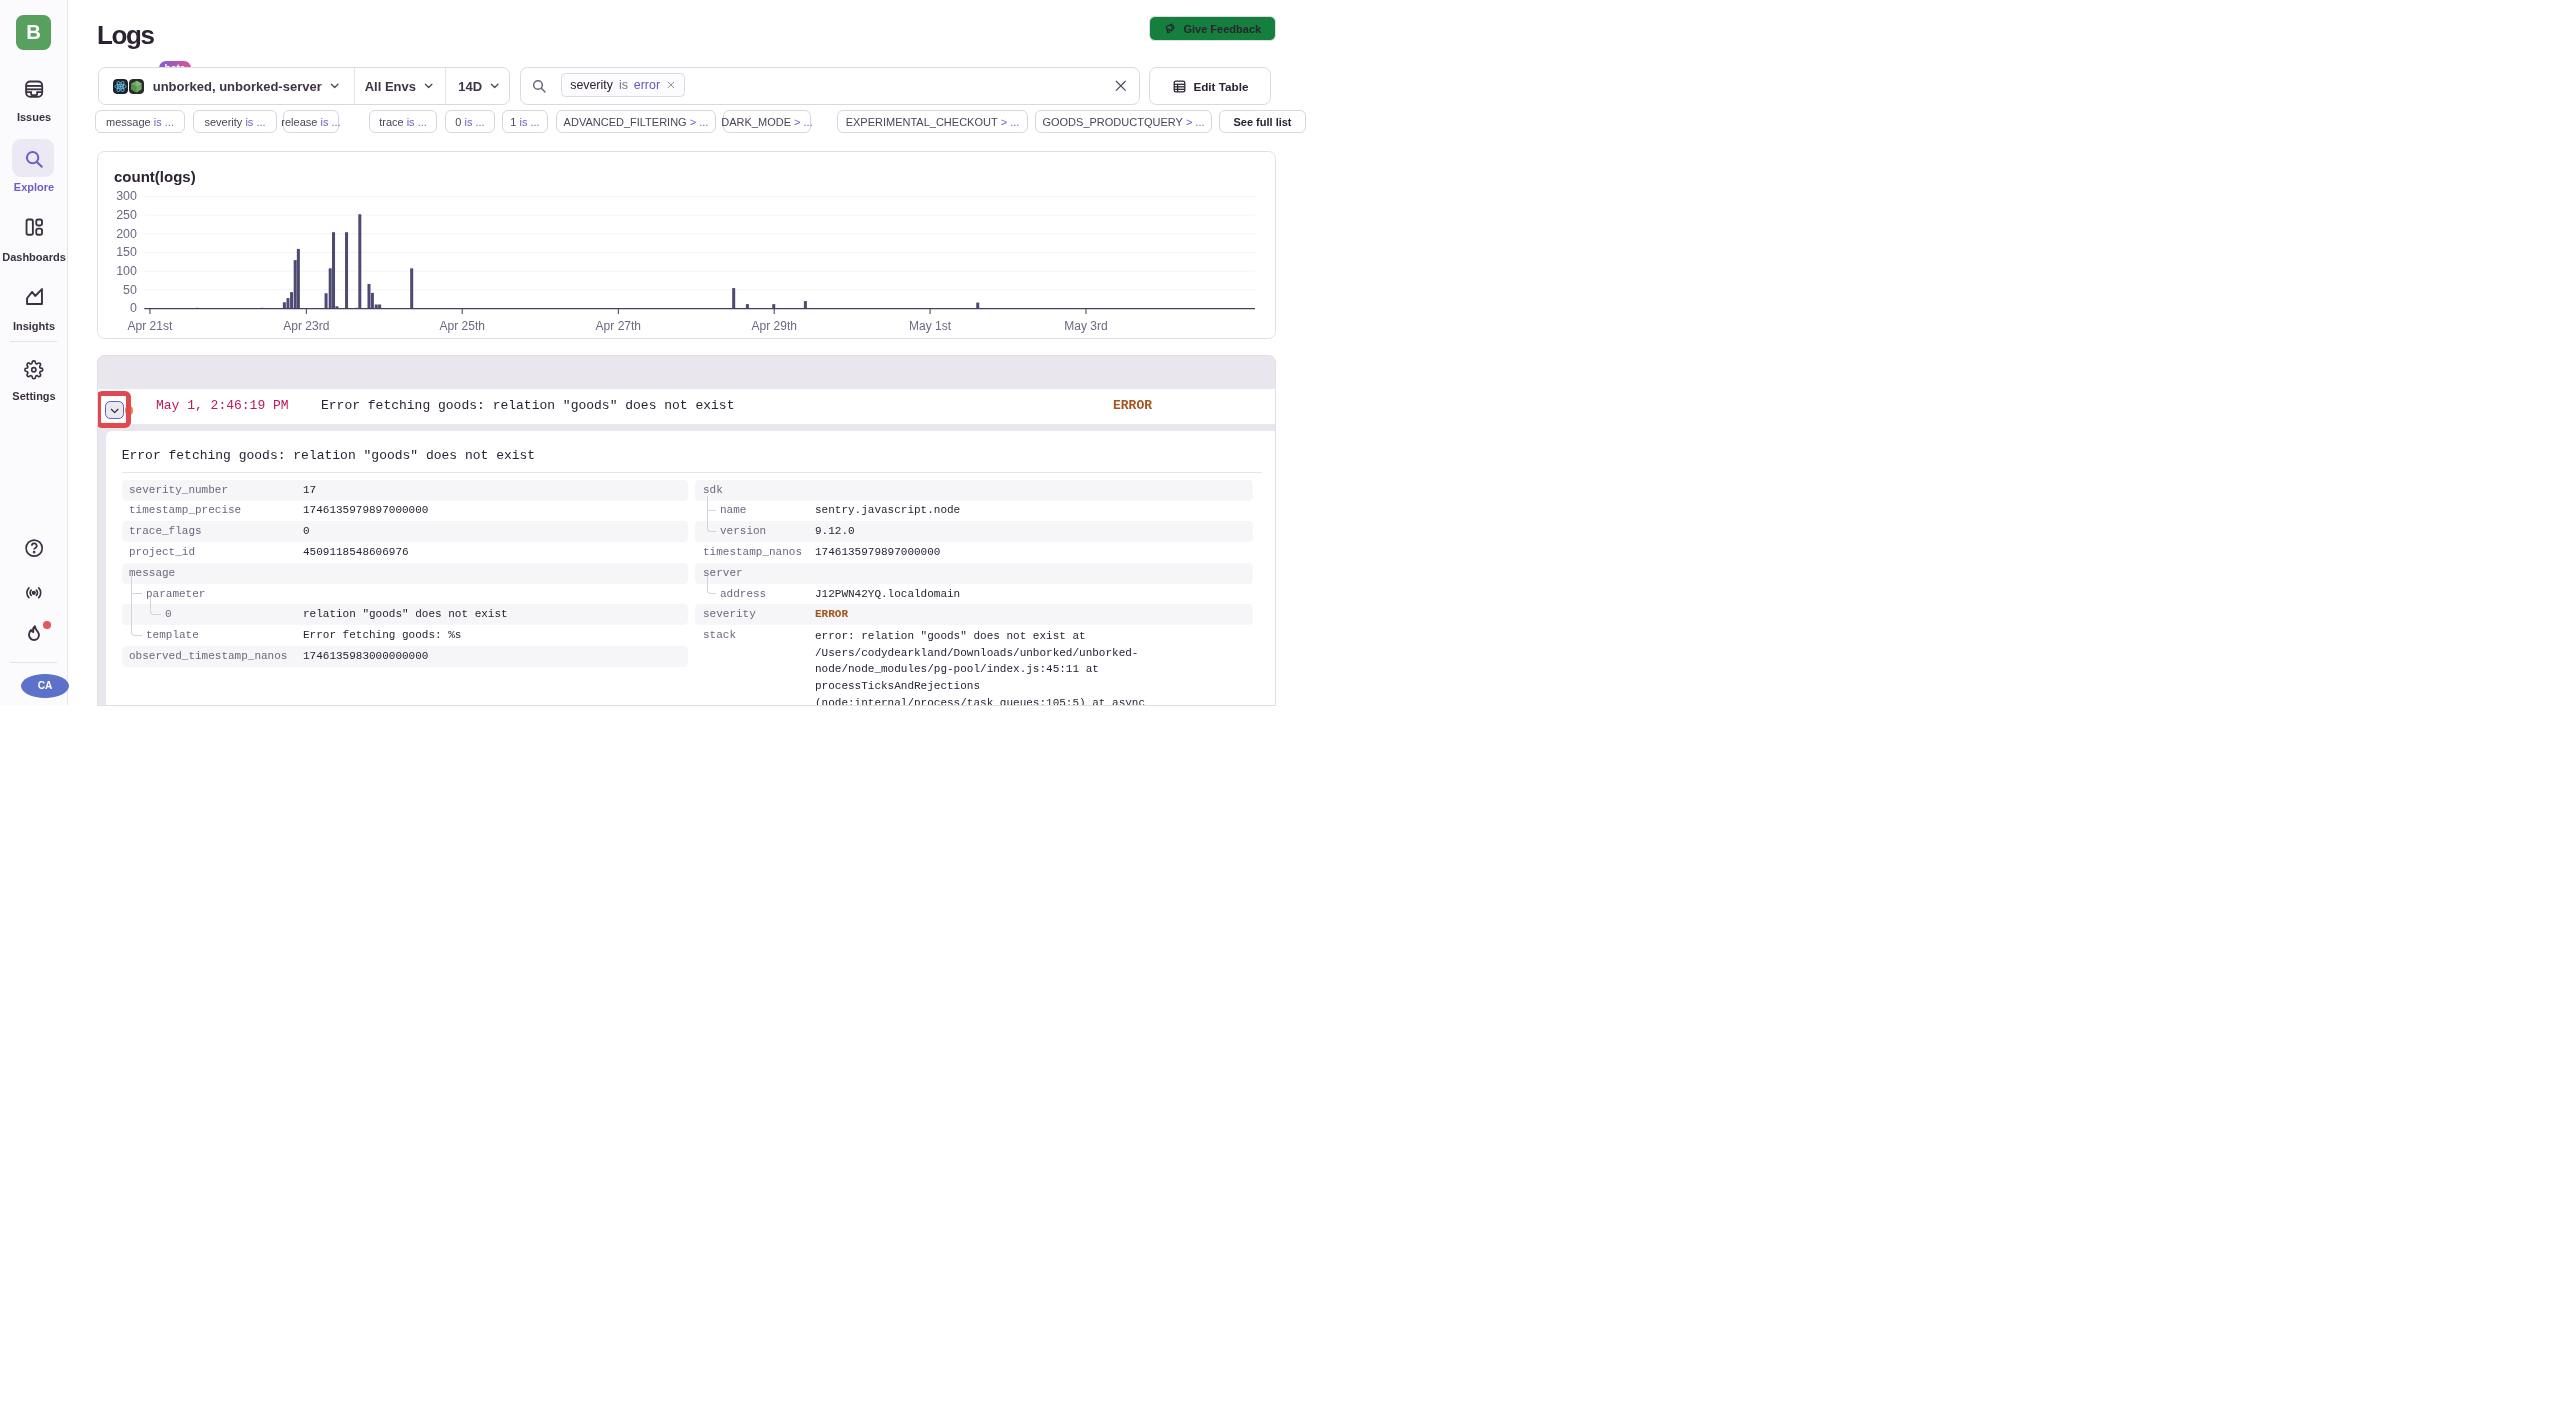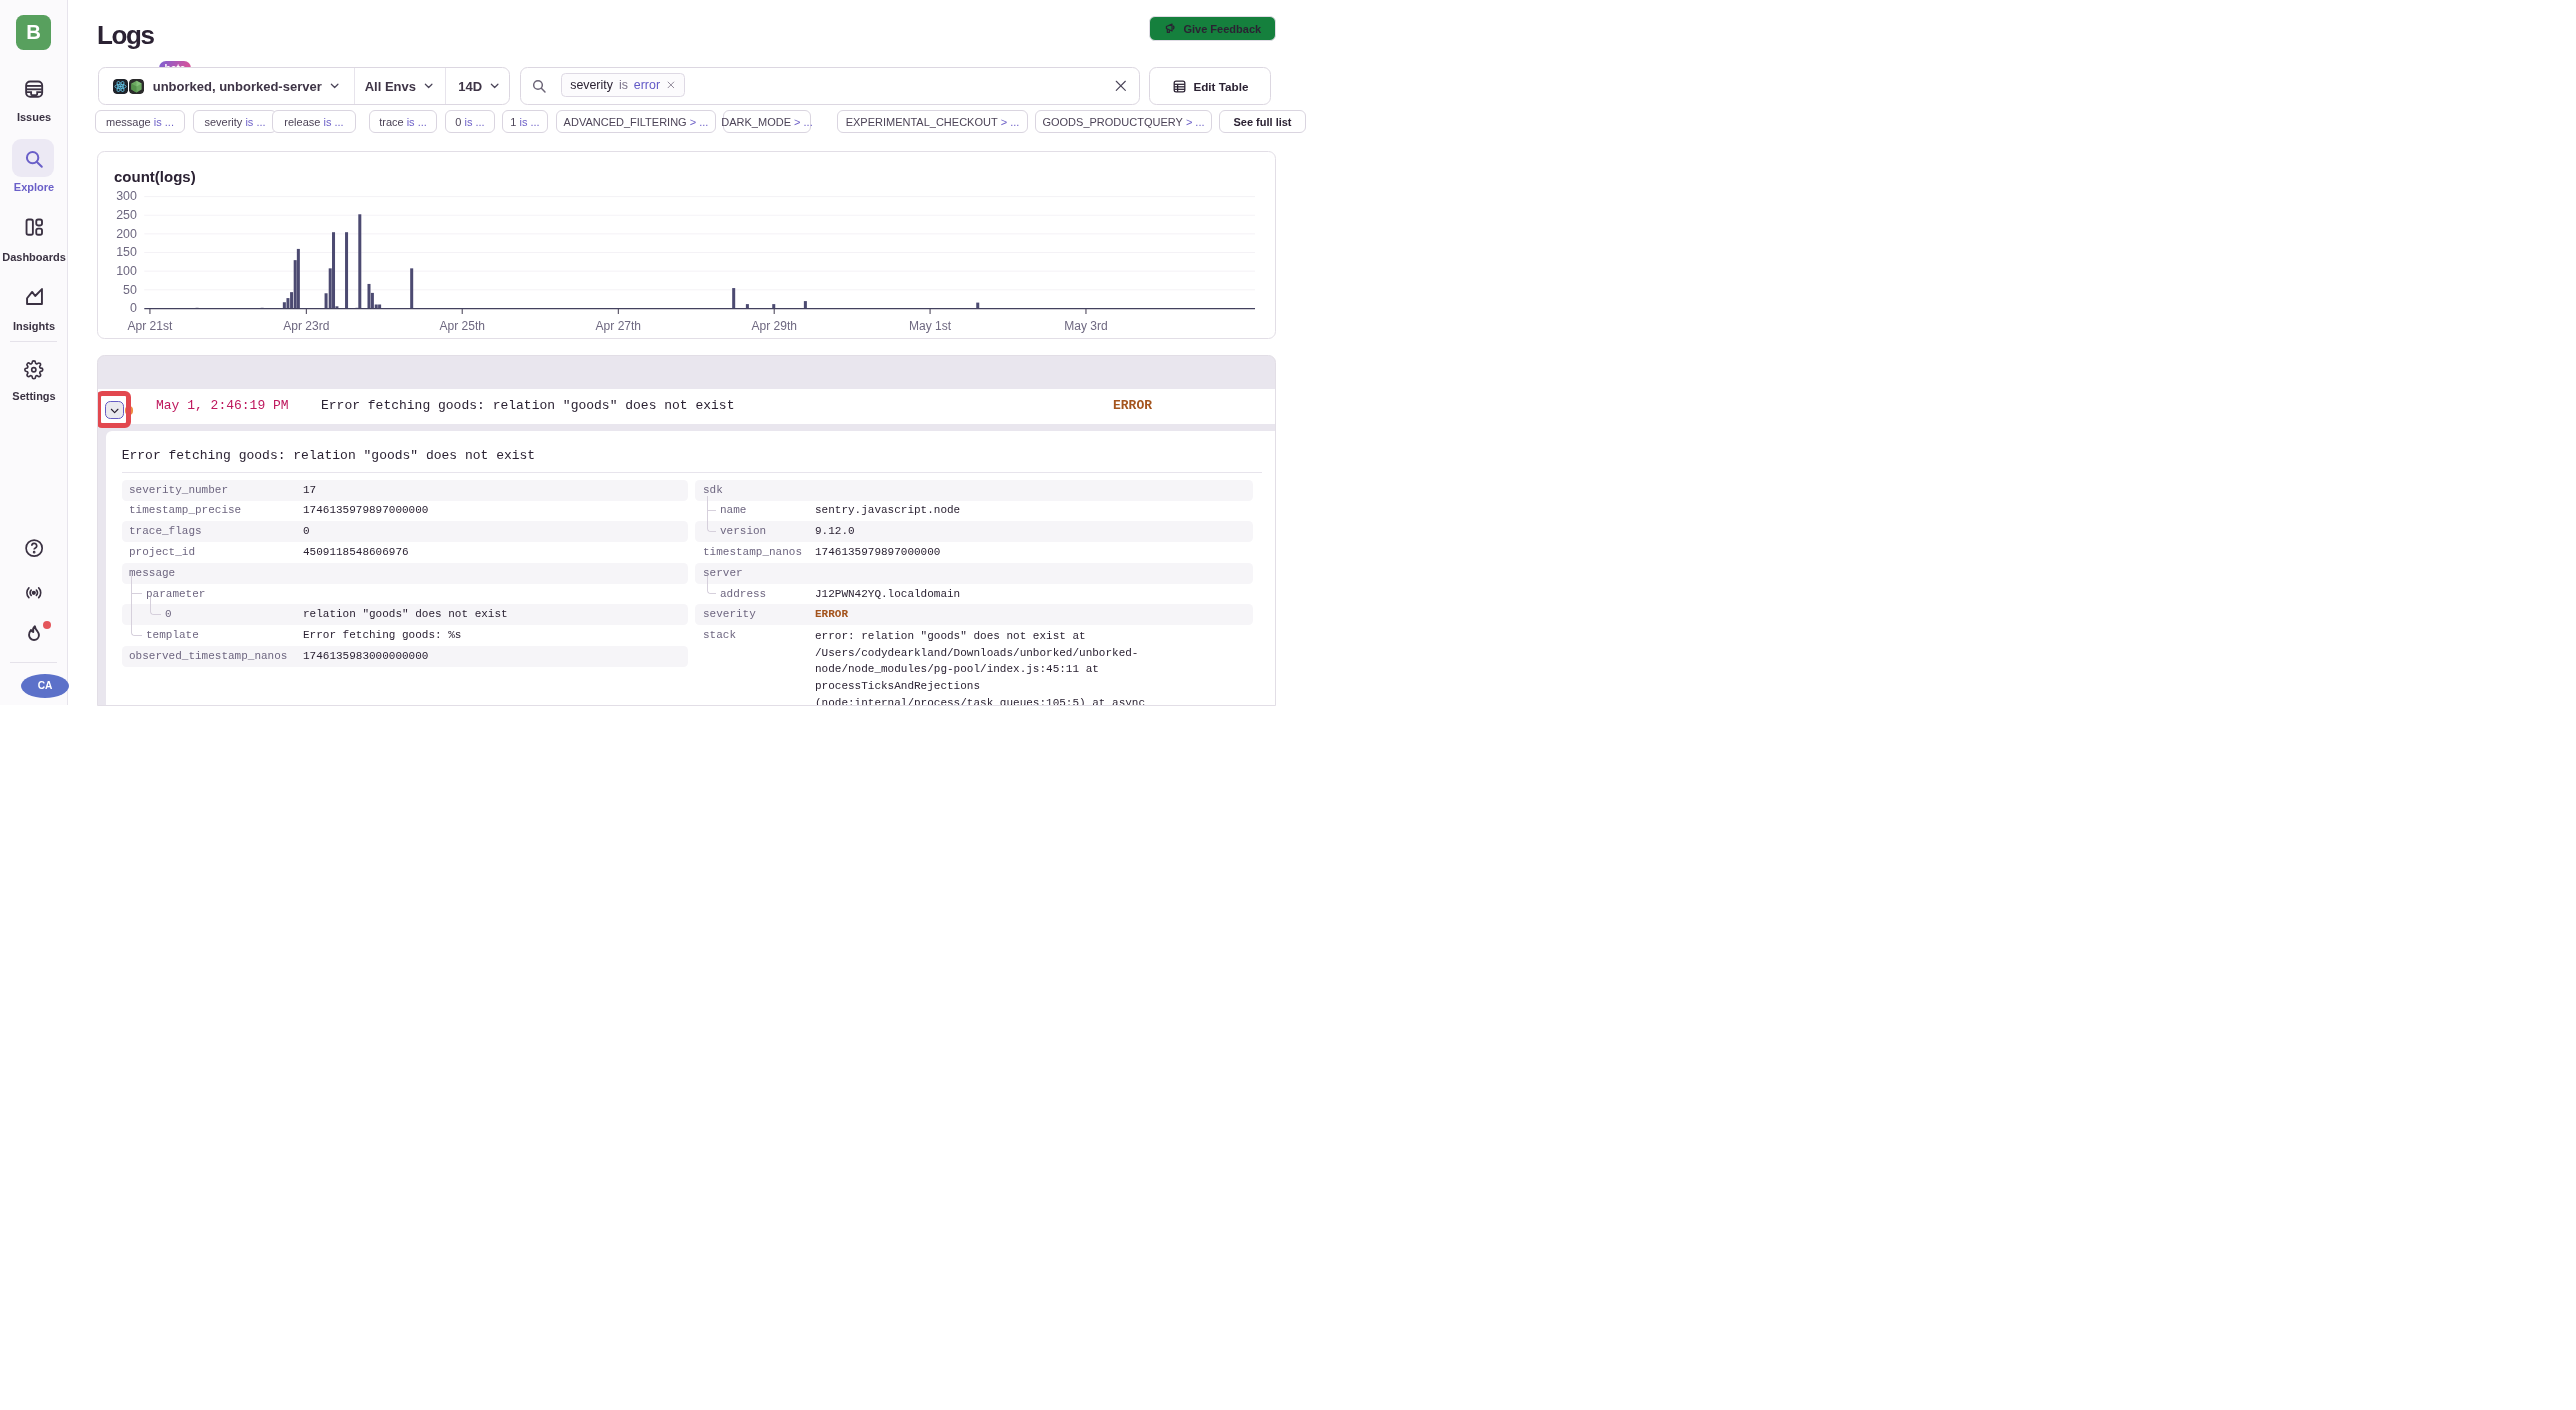--- a/index.html
+++ b/index.html
@@ -210,21 +210,21 @@
 <svg width="15" height="15" viewBox="0 0 24 24" fill="none" stroke="#2B2233" stroke-width="2">
 <rect x="3.5" y="3.5" width="17" height="17" rx="3"></rect>
 <line x1="3.5" y1="8.5" x2="20.5" y2="8.5"></line>
 <line x1="3.5" y1="12.5" x2="20.5" y2="12.5"></line>
 <line x1="3.5" y1="16.5" x2="20.5" y2="16.5"></line>
 <line x1="9" y1="8.5" x2="9" y2="20.5"></line>
 </svg>
 Edit Table</div>
 <div class="chip" style="left:95px; width:90px;">message&nbsp;<span class="p">is ...</span></div>
 <div class="chip" style="left:193px; width:84px;">severity&nbsp;<span class="p">is ...</span></div>
-<div class="chip" style="left:272px; width:84px;justify-content:center;">release&nbsp;<span class="p">is ...</span></div>
+<div class="chip" style="left:283px; width:56px;justify-content:center;">release&nbsp;<span class="p">is ...</span></div>
 <div class="chip" style="left:369px; width:68px;">trace&nbsp;<span class="p">is ...</span></div>
 <div class="chip" style="left:445px; width:50px;">0&nbsp;<span class="p">is ...</span></div>
 <div class="chip" style="left:502px; width:46px;">1&nbsp;<span class="p">is ...</span></div>
 <div class="chip" style="left:556px; width:160px;">ADVANCED_FILTERING&nbsp;<span class="p">&gt; ...</span></div>
 <div class="chip" style="left:723px; width:88px;">DARK_MODE&nbsp;<span class="p">&gt; ...</span></div>
 <div class="chip" style="left:837px; width:191px;">EXPERIMENTAL_CHECKOUT&nbsp;<span class="p">&gt; ...</span></div>
 <div class="chip" style="left:1035px; width:177px;">GOODS_PRODUCTQUERY&nbsp;<span class="p">&gt; ...</span></div>
 <div class="chip" style="left:1219px; width:87px; font-weight:bold; color:#2B2233;">See full list</div>
 
 <div id="chartpanel">

